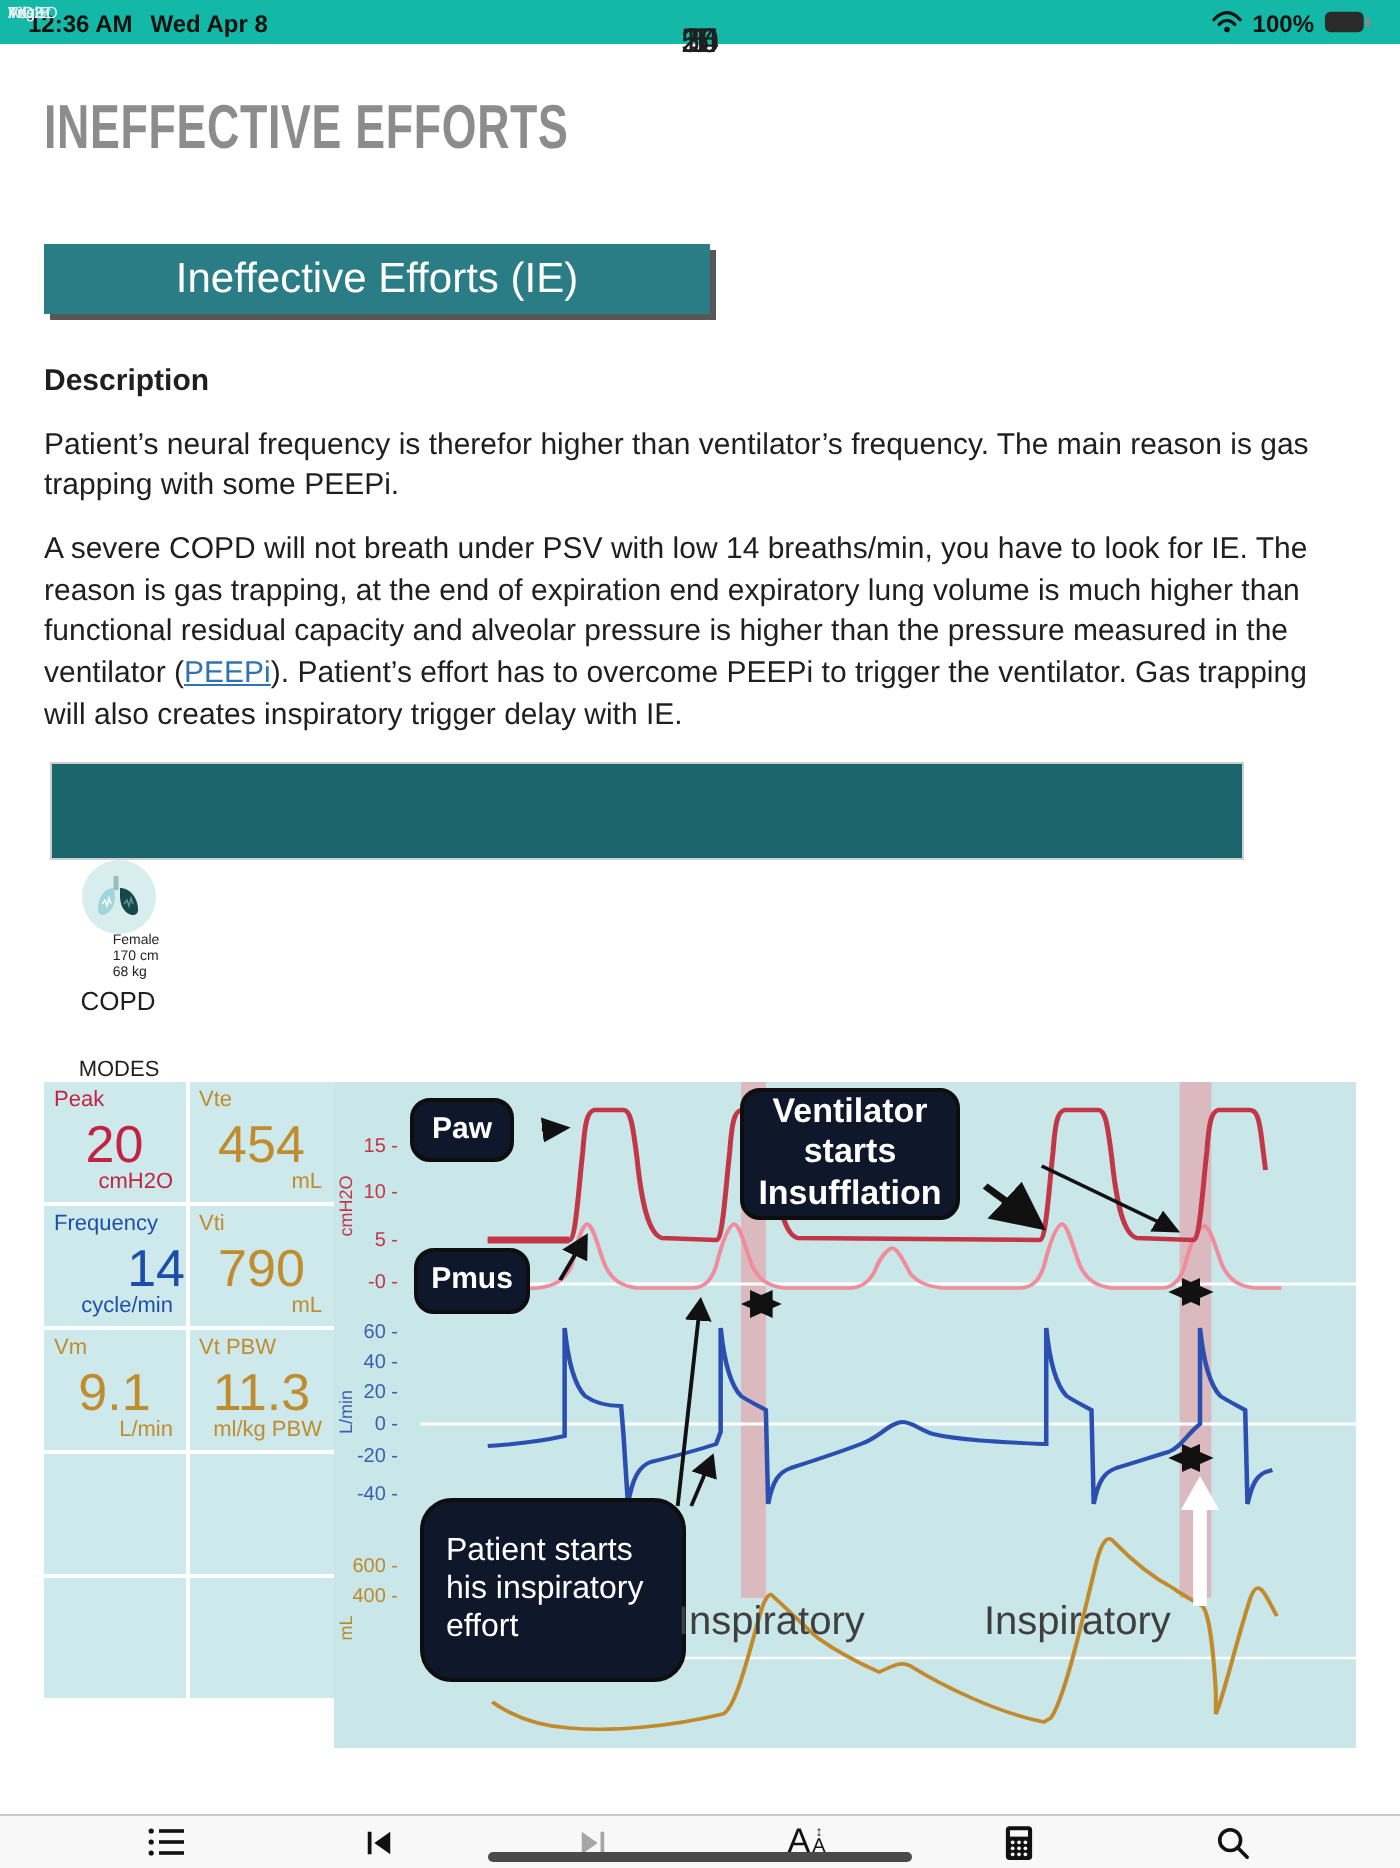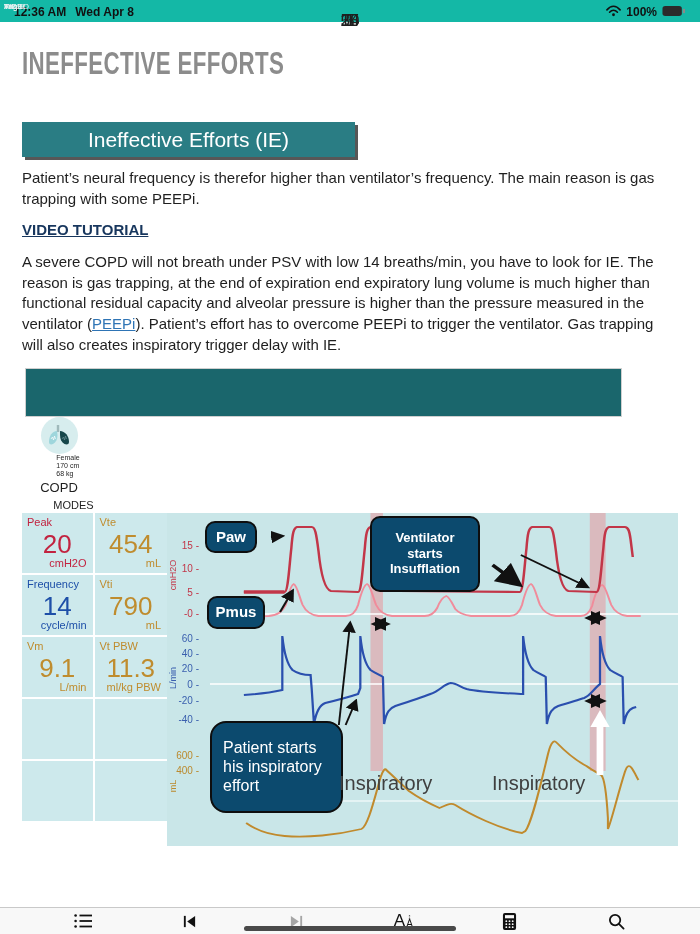--- a/index.html
+++ b/index.html
@@ -30,51 +30,51 @@
   .sim { display:inline-block; vertical-align:bottom; width:597px; margin-left:3px;
     border:1px solid #cfcfcf; background:#c9e6e8; }
   .sim-top { height:47px; background:#1a666c; display:flex; color:#fff; }
   .cell-logo { width:74px; display:flex; align-items:center; justify-content:center; }
   .logo-circle { width:37px; height:37px; border-radius:50%; background:#d7edee;
     display:flex; align-items:center; justify-content:center; }
   .cell-patient { width:74px; display:flex; flex-direction:column; align-items:center; justify-content:center; }
   .patient-row { display:flex; align-items:center; gap:3px; }
   .patient-info { font-size:7px; line-height:1.2; }
   .patient-cond { font-size:13px; margin-top:1px; }
-  .cell-modes { width:75px; display:flex; flex-direction:row; align-items:center; justify-content:center; }
+  .cell-modes { width:75px; display:flex; flex-direction:column; align-items:center; justify-content:center; }
   .modes-grid { display:grid; grid-template-columns:repeat(3,8px); grid-auto-rows:8px; gap:2px; }
   .modes-grid i { background:#fff; border-radius:1px; }
   .modes-label { font-size:11px; margin-top:3px; }
   .cell-setting { flex:1; }
   .set-label { position:absolute; top:2px; left:4px; font-size:8px; color:#e4f0f0; }
   .set-value { position:absolute; top:11px; left:0; right:0; text-align:center; font-size:17px; }
   .set-unit { position:absolute; bottom:2px; right:4px; font-size:8px; color:#e4f0f0; }
   .sim-main { display:flex; height:333px; }
   .left-panel { width:145px; display:flex; flex-direction:column; }
   .stat-grid { display:grid; grid-template-columns:1fr 1fr; grid-auto-rows:62px; }
   .stat-cell { background:#cde9ec; border-right:2px solid #fff; border-bottom:2px solid #fff; position:relative; }
   .stat-cell:nth-child(2n) { border-right:none; }
   .stat-label { position:absolute; top:3px; left:5px; font-size:11px; }
   .stat-value { position:absolute; top:16px; left:0; right:0; text-align:center; font-size:26px; }
   .stat-unit { position:absolute; bottom:4px; right:6px; font-size:11px; }
-  .c-red { color:#c22340; } .c-blue { color:#1d4fa8; } .c-amber { color:#bf8c2e; }
+  .c-red { color:#c22340; } .c-blue { color:#1d4fa8;text-align:right; } .c-amber { color:#bf8c2e; }
   
   .chart { position:relative; flex:1; background:#c9e6e8; overflow:hidden; }
   .chart svg.waves { position:absolute; inset:0; width:100%; height:100%; }
   .tick { position:absolute; left:0; width:32px; text-align:right; font-size:10px; line-height:10px; }
   .tick::after { content:" -"; }
   .t-p { color:#c23648; } .t-f { color:#3a5fae; } .t-v { color:#bb8a2e; }
   .axis-unit { position:absolute; left:-14px; width:40px; text-align:center; font-size:9px;
     transform:rotate(-90deg); }
-  .callout { position:absolute; background:#0c4a6e; border:2.5px solid #0e0e0e; border-radius:10px;
+  .callout { position:absolute; background:#0f172a; border:2.5px solid #0e0e0e; border-radius:10px;
     color:#fff; font-weight:700; display:flex; align-items:center; justify-content:center;
     text-align:center; line-height:1.2; }
   .co-paw   { left:38px; top:8px;  width:52px;  height:32px; font-size:15px; }
   .co-pmus  { left:40px; top:83px; width:58px;  height:33px; font-size:15px; }
-  .co-vent  { left:203px; top:3px; width:110px; height:76px; font-size:13px; padding:2px 6px; }
+  .co-vent  { left:203px; top:3px; width:110px; height:66px; font-size:17px; padding:2px 6px; }
   .co-pat   { left:43px; top:208px; width:133px; height:92px; font-size:16px; font-weight:400;
     justify-content:flex-start; text-align:left; padding:6px 4px 6px 11px; border-radius:16px; }
   .anno { position:absolute; font-size:20px; color:#3f3f3f; line-height:1.25; }
   .an-excess { left:172px; top:258px; }
   .an-delay  { left:325px; top:258px; }
   
   .app-toolbar { position:absolute; left:0; right:0; bottom:0; height:27px; background:#f8f8f8;
     border-top:1px solid #c9c9c9; display:flex; align-items:center; justify-content:space-around;
     padding:0 30px; }
   .tb-btn { display:flex; align-items:center; justify-content:center; width:40px; height:24px; cursor:pointer; }
@@ -111,22 +111,22 @@
   </div>
 </div>
 
 <div class="content">
   <h1 class="page-title">INEFFECTIVE EFFORTS</h1>
 
   <div class="banner">
     <span>Ineffective Efforts (IE)</span>
   </div>
 
+  <p class="desc-heading">Description</p>
   <p>Patient’s neural frequency is therefor higher than ventilator’s frequency. The main reason is gas trapping with some PEEPi.</p>
-  <p><a class="video-link">VIDEO TUTORIAL</a></p>
   <p><span>A severe COPD will not breath under PSV with low 14 breaths/min, you have to look for IE. The reason is gas trapping, at the end of expiration end expiratory lung volume is much higher than functional residual capacity and alveolar pressure is higher than the pressure measured in the ventilator (</span><a class="inline-link">PEEPi</a><span>). Patient’s effort has to overcome PEEPi to trigger the ventilator. Gas trapping will also creates inspiratory trigger delay with IE.</span></p>
 
   <p class="fig-line">
     <span class="sim">
 
       
       <span class="sim-top" style="display:flex">
         </span></span></p>
     <div class="cell-logo">
           <span class="logo-circle">

